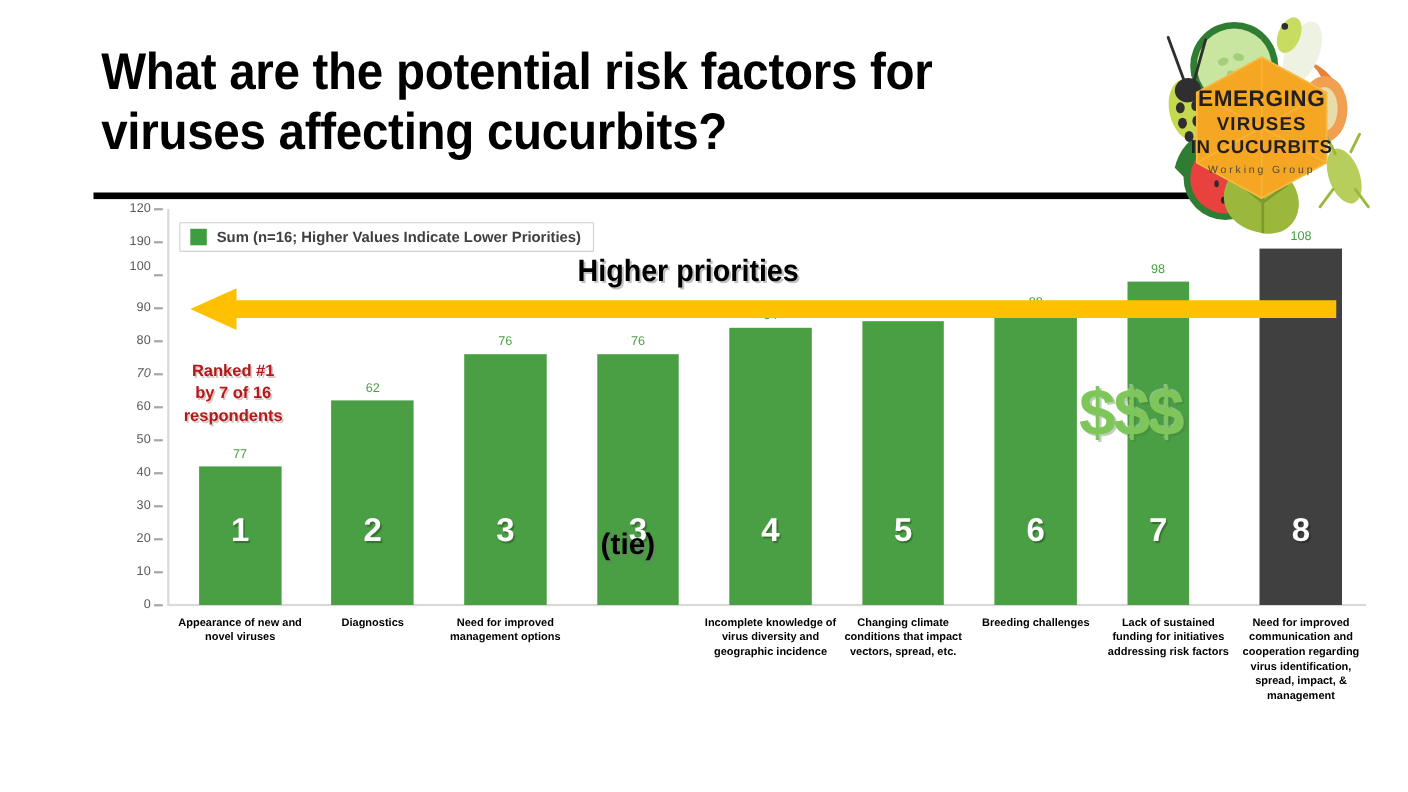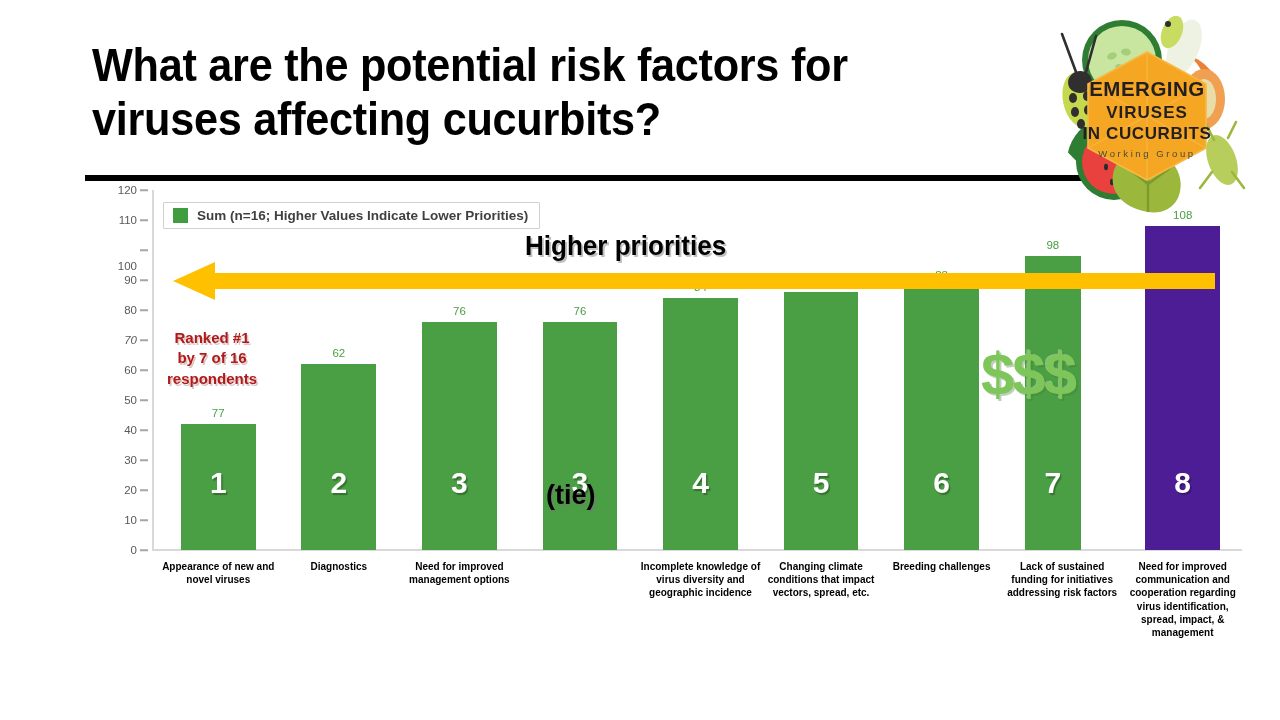--- a/index.html
+++ b/index.html
@@ -183,23 +183,23 @@
       <text x="111" y="127" text-anchor="middle" font-family="Liberation Sans, sans-serif" font-size="17" font-weight="bold" fill="#231F20" letter-spacing="0.6">IN CUCURBITS</text>
       <text x="111" y="145" text-anchor="middle" font-family="Liberation Sans, sans-serif" font-size="9.5" fill="#4a4a3a" letter-spacing="2.6">Working Group</text>
     </svg>
   </div>
 
   <div id="chart">
 
     <div class="yaxis">
         <div class="ytick" style="top: 0px;">120</div>
         <div class="ytickmark" style="top: 0px;"></div>
-        <div class="ytick" style="top: 30px;">110</div>
+        <div class="ytick" style="top: 30px;">190</div>
         <div class="ytickmark" style="top: 30px;"></div>
-        <div class="ytick" style="top: 76px;">100</div>
+        <div class="ytick" style="top: 52px;">100</div>
         <div class="ytickmark" style="top: 60px;"></div>
         <div class="ytick" style="top: 90px;">90</div>
         <div class="ytickmark" style="top: 90px;"></div>
         <div class="ytick" style="top: 120px;">80</div>
         <div class="ytickmark" style="top: 120px;"></div>
         <div class="ytick" style="top: 150px; font-style: italic;">70</div>
         <div class="ytickmark" style="top: 150px;"></div>
         <div class="ytick" style="top: 180px;">60</div>
         <div class="ytickmark" style="top: 180px;"></div>
         <div class="ytick" style="top: 210px;">50</div>
@@ -261,21 +261,21 @@
             <span class="rank">6</span>
           </div>
         </div>
         <div class="barcol" style="left: 866.794px; width: 56px;">
           <div class="bar" style="height: 294px; background: rgb(74, 158, 67);">
             <span class="barval" style="color: rgb(74, 158, 67);">98</span>
             <span class="rank">7</span>
           </div>
         </div>
         <div class="barcol" style="left: 987.35px; width: 74.7444px;">
-          <div class="bar" style="height: 324px; background: #4c1d95;">
+          <div class="bar" style="height: 324px; background: #404040;">
             <span class="barval" style="color: rgb(74, 158, 67);">108</span>
             <span class="rank">8</span>
           </div>
         </div>
       </div>
     <div class="xlabels" id="xlabels">
         <div class="xlab" style="left: 0px; width: 120.556px;">Appearance of new and novel viruses</div>
         <div class="xlab" style="left: 120.556px; width: 120.556px;">Diagnostics</div>
         <div class="xlab" style="left: 241.111px; width: 120.556px;">Need for improved management options</div>
         <div class="xlab" style="left: 482.222px; width: 120.556px;">Incomplete knowledge of virus diversity and geographic incidence</div>

